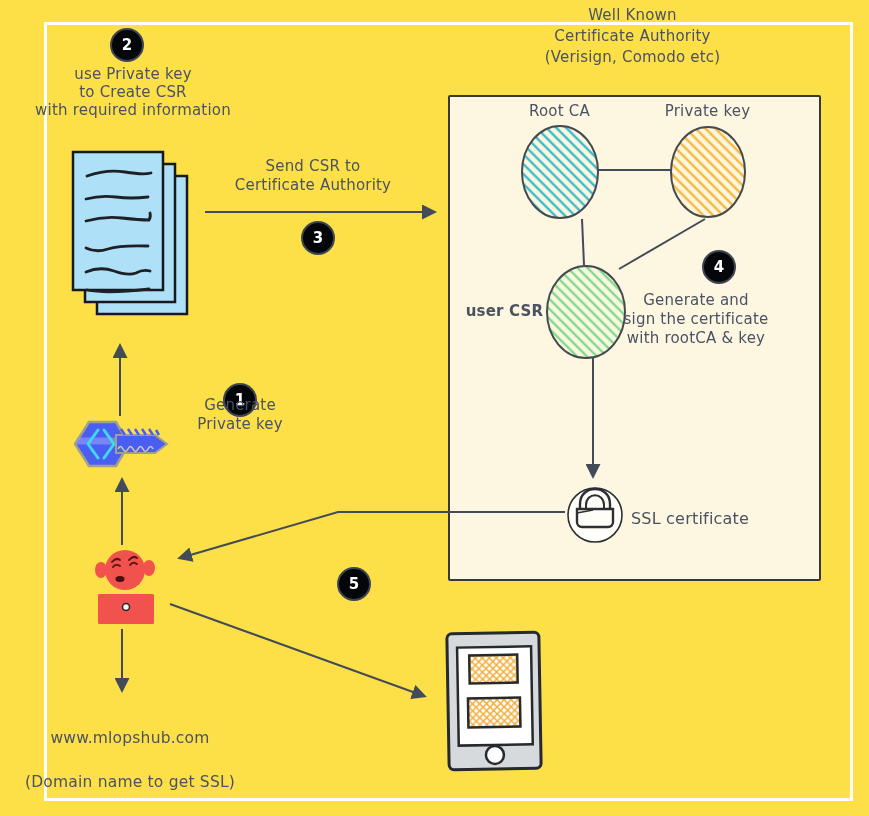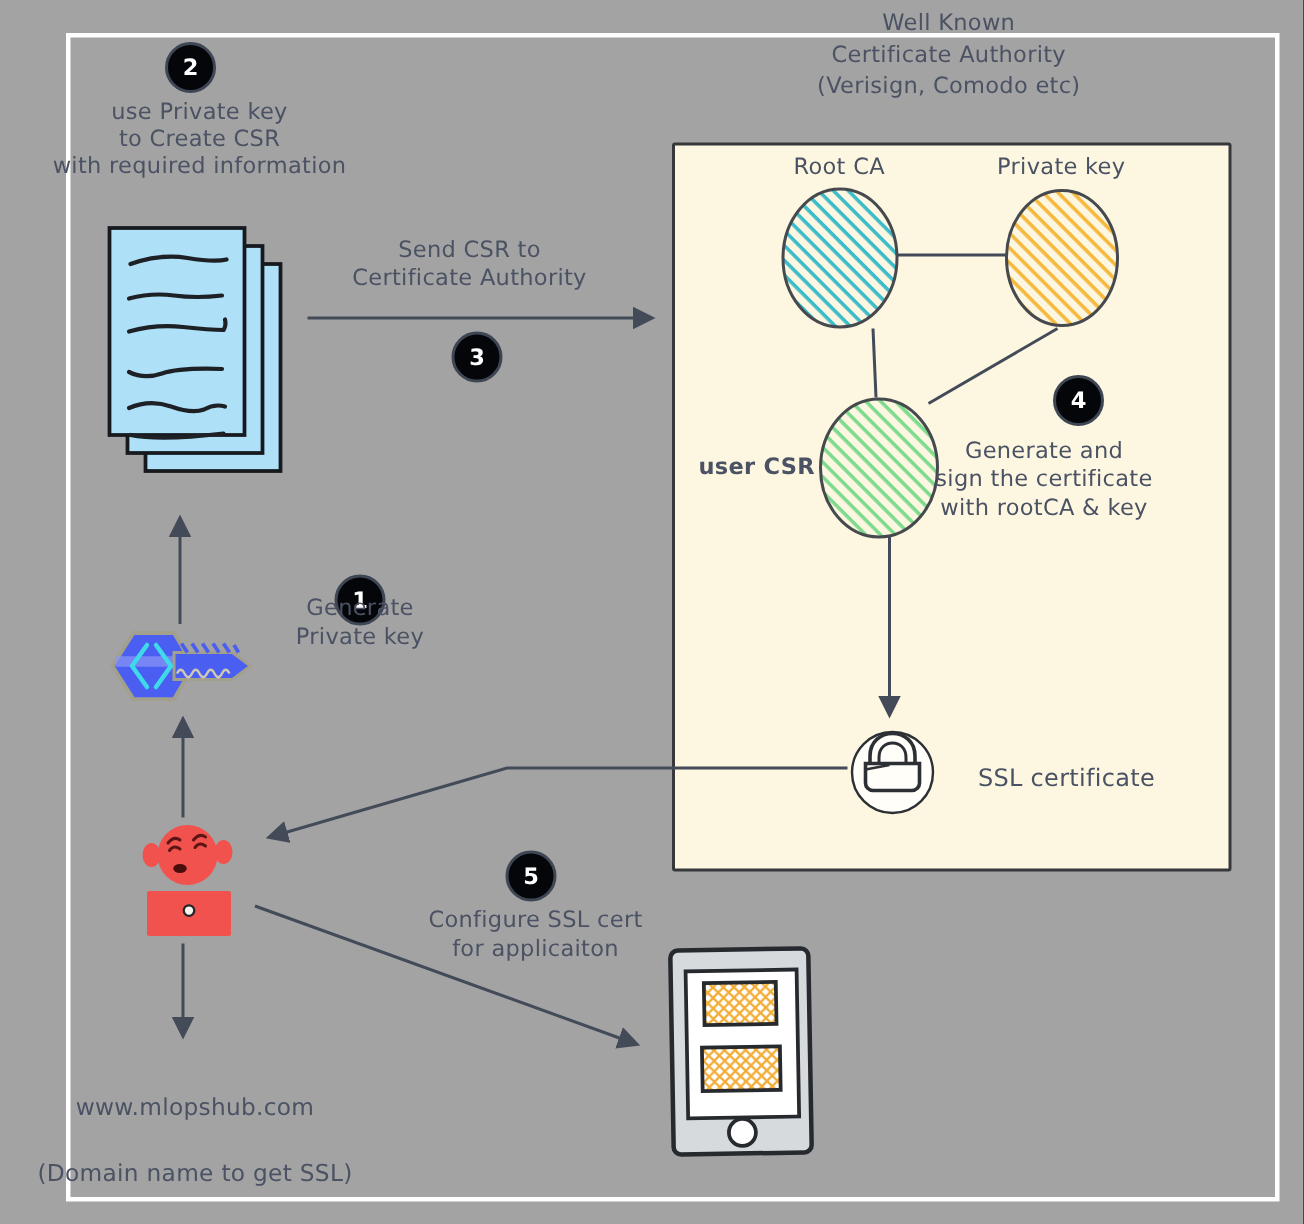--- a/index.html
+++ b/index.html
@@ -29,32 +29,32 @@
   }
   #title       { left:505px; top:5px;   width:255px; line-height:21px; }
   #s2-label    { left:23px;  top:65px;  width:220px; }
   #s3-label    { left:222px; top:157px; width:182px; line-height:19px; }
   #s1-label    { left:170px; top:396px; width:140px; line-height:19px; }
   #s4-label    { left:598px; top:291px; width:196px; line-height:19px; }
   #s5-label    { left:267px; top:604px; width:180px; line-height:19px; }
   #root-ca-label  { left:512px; top:102px; width:95px;  }
   #priv-key-label { left:655px; top:102px; width:105px; }
   #user-csr-label { left:457px; top:302px; width:95px;font-weight:bold;  }
-  #ssl-label   { left:631px; top:510px; width:160px; text-align:center; font-size:16px; }
+  #ssl-label   { left:631px; top:510px; width:160px; text-align:left; font-size:16px; }
   #footer      { left:5px;   top:705px; width:250px; line-height:22px; font-size:15.5px; }
   #step-1 { left:223px; top:383px; }
   #step-2 { left:110px; top:28px;  }
   #step-3 { left:301px; top:221px; }
   #step-4 { left:702px; top:250px; }
   #step-5 { left:337px; top:567px; }
 </style>
 </head>
 <body>
 
-<div id="canvas" style="color: rgb(74, 82, 99); background-color: #a3a3a3;">
+<div id="canvas" style="color: rgb(74, 82, 99); background-color: #fde047;">
 
   <div id="frame" style="border-color: rgb(255, 255, 255);"></div>
 
   <div id="ca-box" style="background-color: rgb(253, 247, 225);"></div>
 
   <svg class="layer" width="869" height="816" viewBox="0 0 869 816">
     <defs>
       <marker id="arr" viewBox="0 0 10 10" refX="8" refY="5" markerWidth="7.5" markerHeight="7.5" orient="auto-start-reverse">
         <path d="M0,0 L10,5 L0,10 z" style="fill: rgb(67, 75, 88);"></path>
       </marker>
@@ -173,22 +173,20 @@
   <div class="lbl" id="s1-label">Generate
 Private key</div>
   <div class="lbl" id="s2-label">use Private key
 to Create CSR
 with required information</div>
   <div class="lbl" id="s3-label">Send CSR to
 Certificate Authority</div>
   <div class="lbl" id="s4-label">Generate and
 sign the certificate
 with rootCA &amp; key</div>
-  <div class="lbl" id="s5-label">Configure SSL cert
-for applicaiton</div>
 
   <div class="lbl" id="root-ca-label">Root CA</div>
   <div class="lbl" id="priv-key-label">Private key</div>
   <div class="lbl" id="user-csr-label">user CSR</div>
   <div class="lbl" id="ssl-label">SSL certificate</div>
 
   <div class="lbl" id="footer">
     <span>www.mlopshub.com</span><br>
     <span>(Domain name to get SSL)</span>
   </div>

